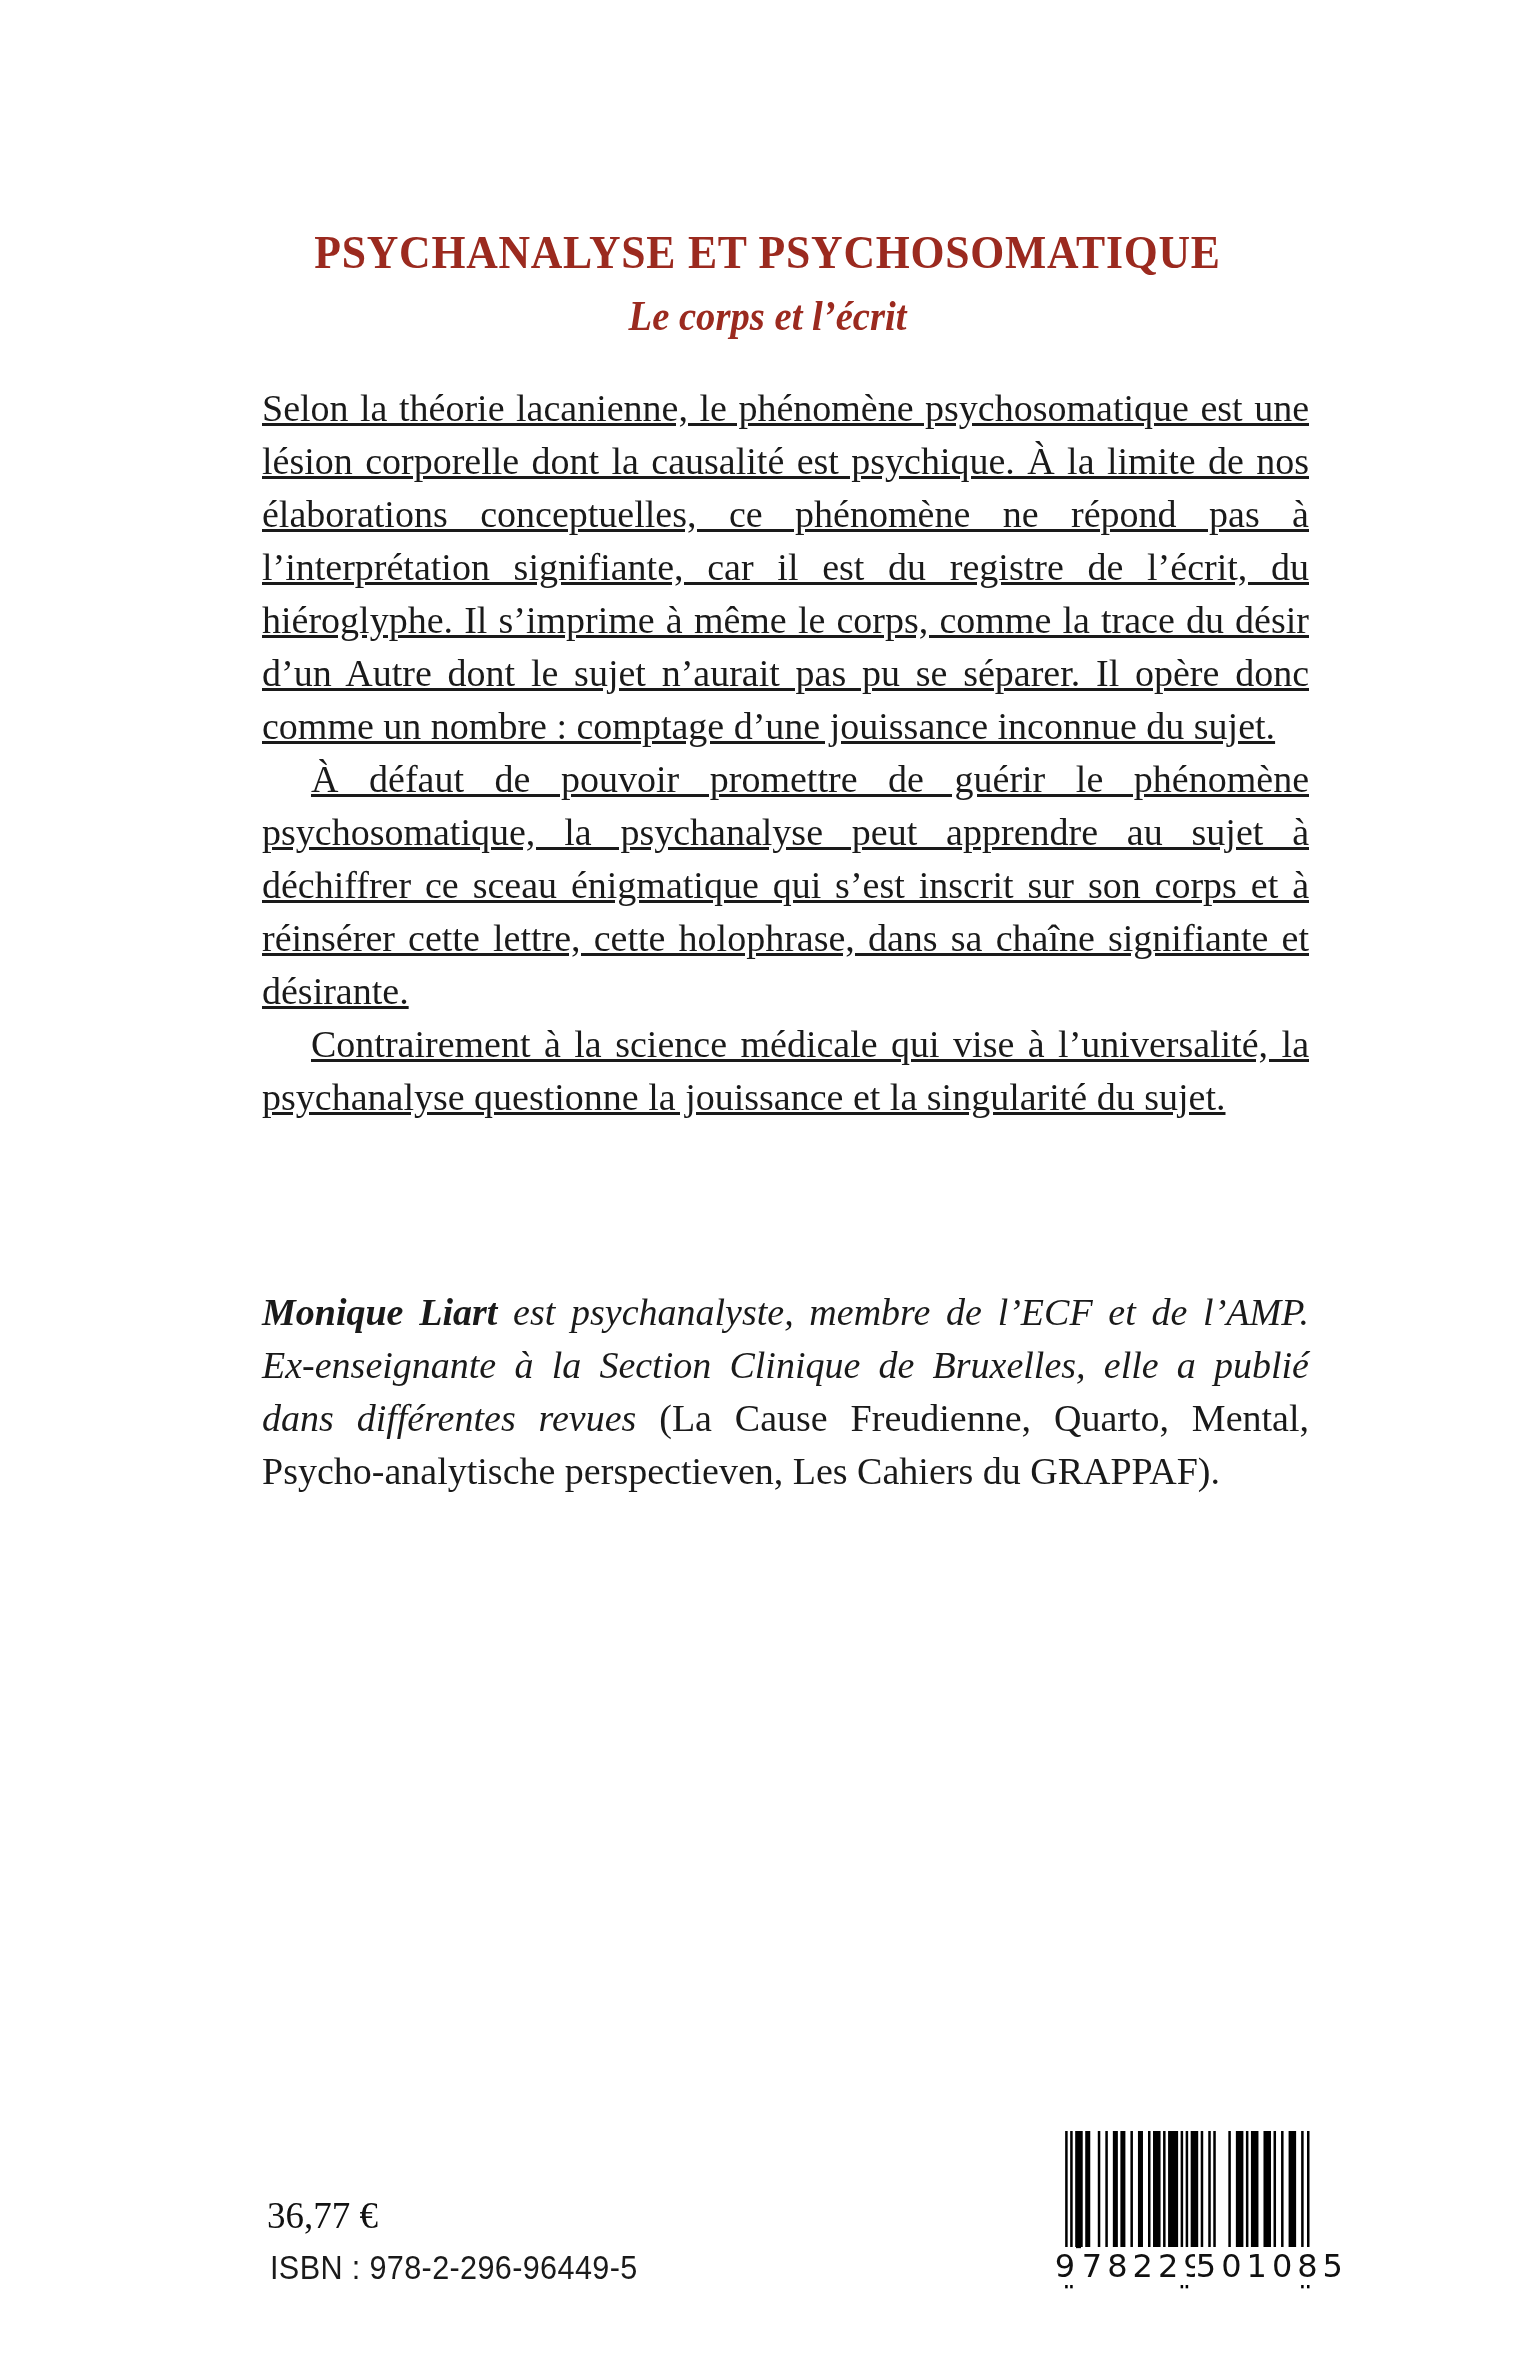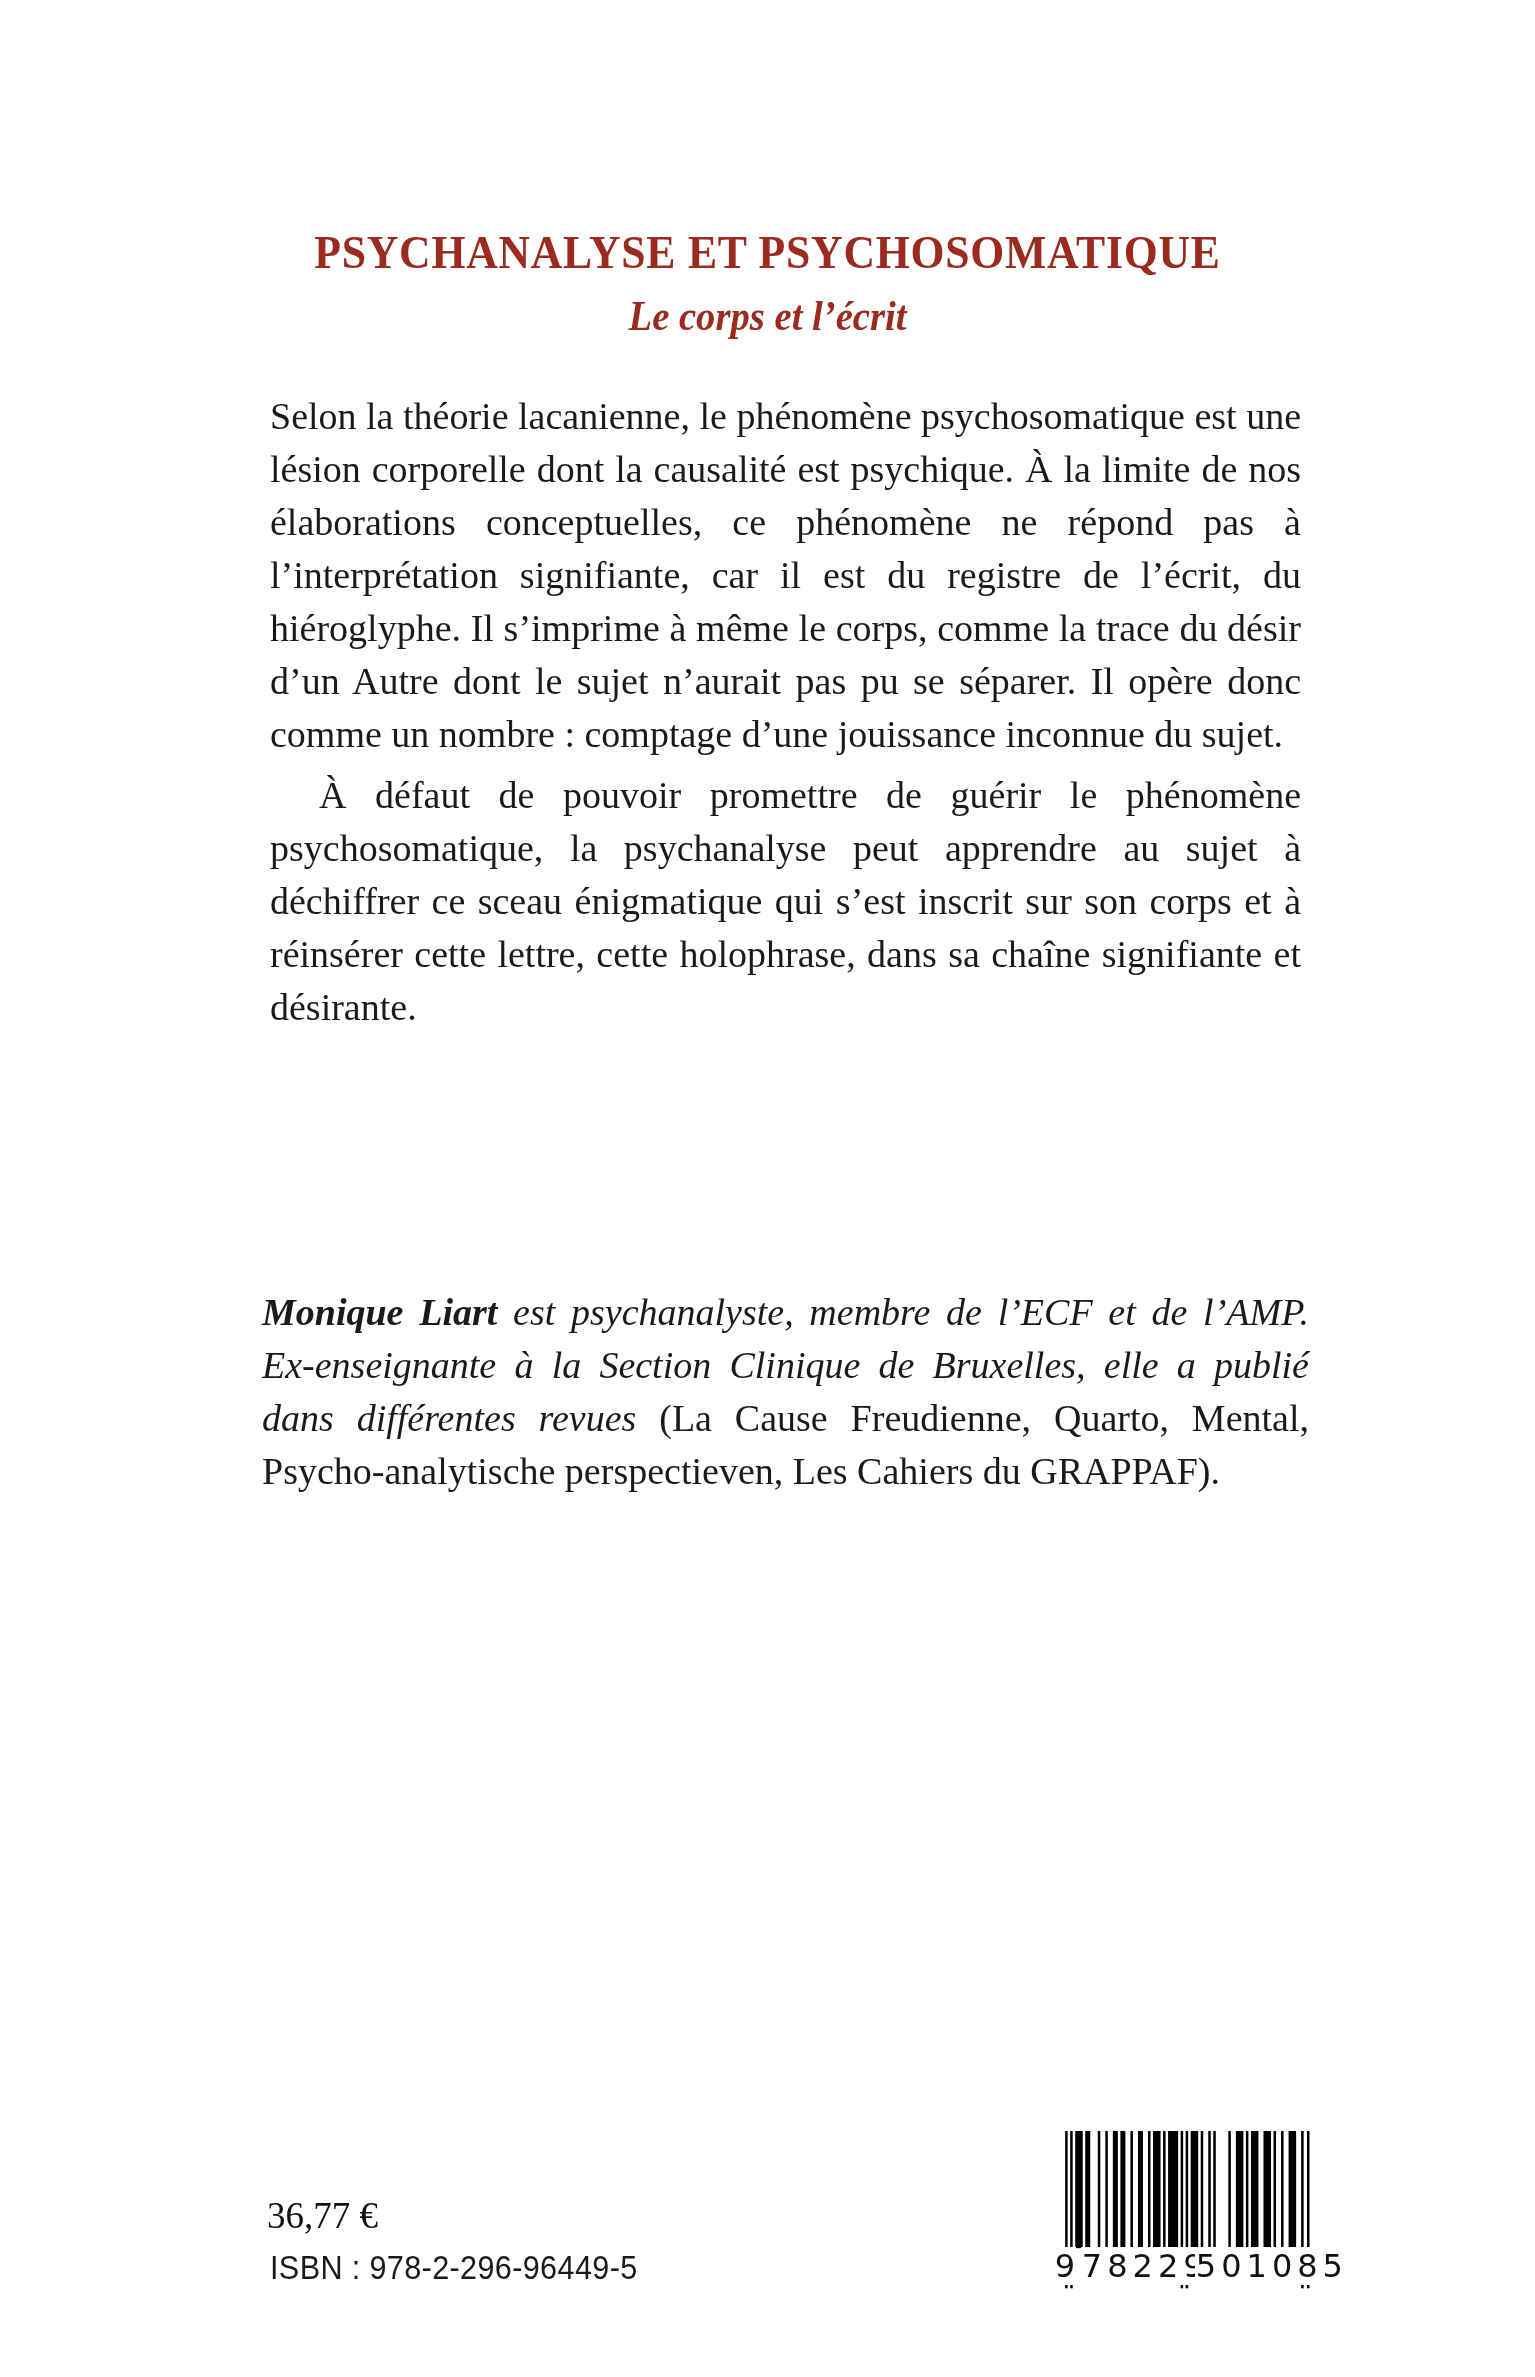--- a/index.html
+++ b/index.html
@@ -22,22 +22,23 @@
     transform: scaleX(0.92); transform-origin: center;
     margin: 0;
   }
 
   .body-text {
     position: absolute; left: 262px; width: 1047px; top: 382px;
     font-family: "Liberation Serif", serif; font-size: 38px;
     line-height: 53px; color: #1a1a1a;
   }
   .body-text p {
-    margin: 8px; text-align: justify; text-align-last: left;
+    margin: 0; text-align: justify; text-align-last: left;
     hyphens: manual;
+    text-decoration: underline;
   }
   .body-text p.indent { text-indent: 49px; }
 
   .author-bio {
     position: absolute; left: 262px; width: 1047px; top: 1286px;
     font-family: "Liberation Serif", serif; font-size: 38px;
     line-height: 53px; color: #1a1a1a;
     text-align: justify; text-align-last: left; margin: 0;
   }
   .author-bio .name { font-weight: bold; font-style: italic; }
@@ -68,20 +69,21 @@
 <body>
 
 <div class="page">
 
   <h1 class="title">PSYCHANALYSE ET PSYCHOSOMATIQUE</h1>
   <h2 class="subtitle">Le corps et l’écrit</h2>
 
   <div class="body-text">
     <p>Selon la théorie lacanienne, le phénomène psychosomatique est une lésion corporelle dont la causalité est psychique. À la limite de nos élaborations conceptuelles, ce phénomène ne répond pas à l’interprétation signifiante, car il est du registre de l’écrit, du hiéroglyphe. Il s’imprime à même le corps, comme la trace du désir d’un Autre dont le sujet n’aurait pas pu se séparer. Il opère donc comme un nombre : comptage d’une jouissance inconnue du sujet.</p>
     <p class="indent">À défaut de pouvoir promettre de guérir le phénomène psychosomatique, la psychanalyse peut apprendre au sujet à déchiffrer ce sceau énigmatique qui s’est inscrit sur son corps et à réinsérer cette lettre, cette holophrase, dans sa chaîne signifiante et désirante.</p>
+    <p class="indent">Contrairement à la science médicale qui vise à l’universalité, la psychanalyse questionne la jouissance et la singularité du sujet.</p>
   </div>
 
   <p class="author-bio"><span class="name">Monique Liart</span><span class="it"> est psychanalyste, membre de l’ECF et de l’AMP. Ex-enseignante à la Section Clinique de Bruxelles, elle a publié dans différentes revues</span><span> (La Cause Freudienne, Quarto, Mental, Psycho-analytische perspectieven, Les Cahiers du GRAPPAF).</span></p>
 
   <div class="price">36,77 €</div>
   <div class="isbn">ISBN : 978-2-296-96449-5</div>
 
   <div class="barcode">
     <svg width="248" height="159" viewBox="0 0 296 190" xmlns="http://www.w3.org/2000/svg">
       <g fill="#000">

